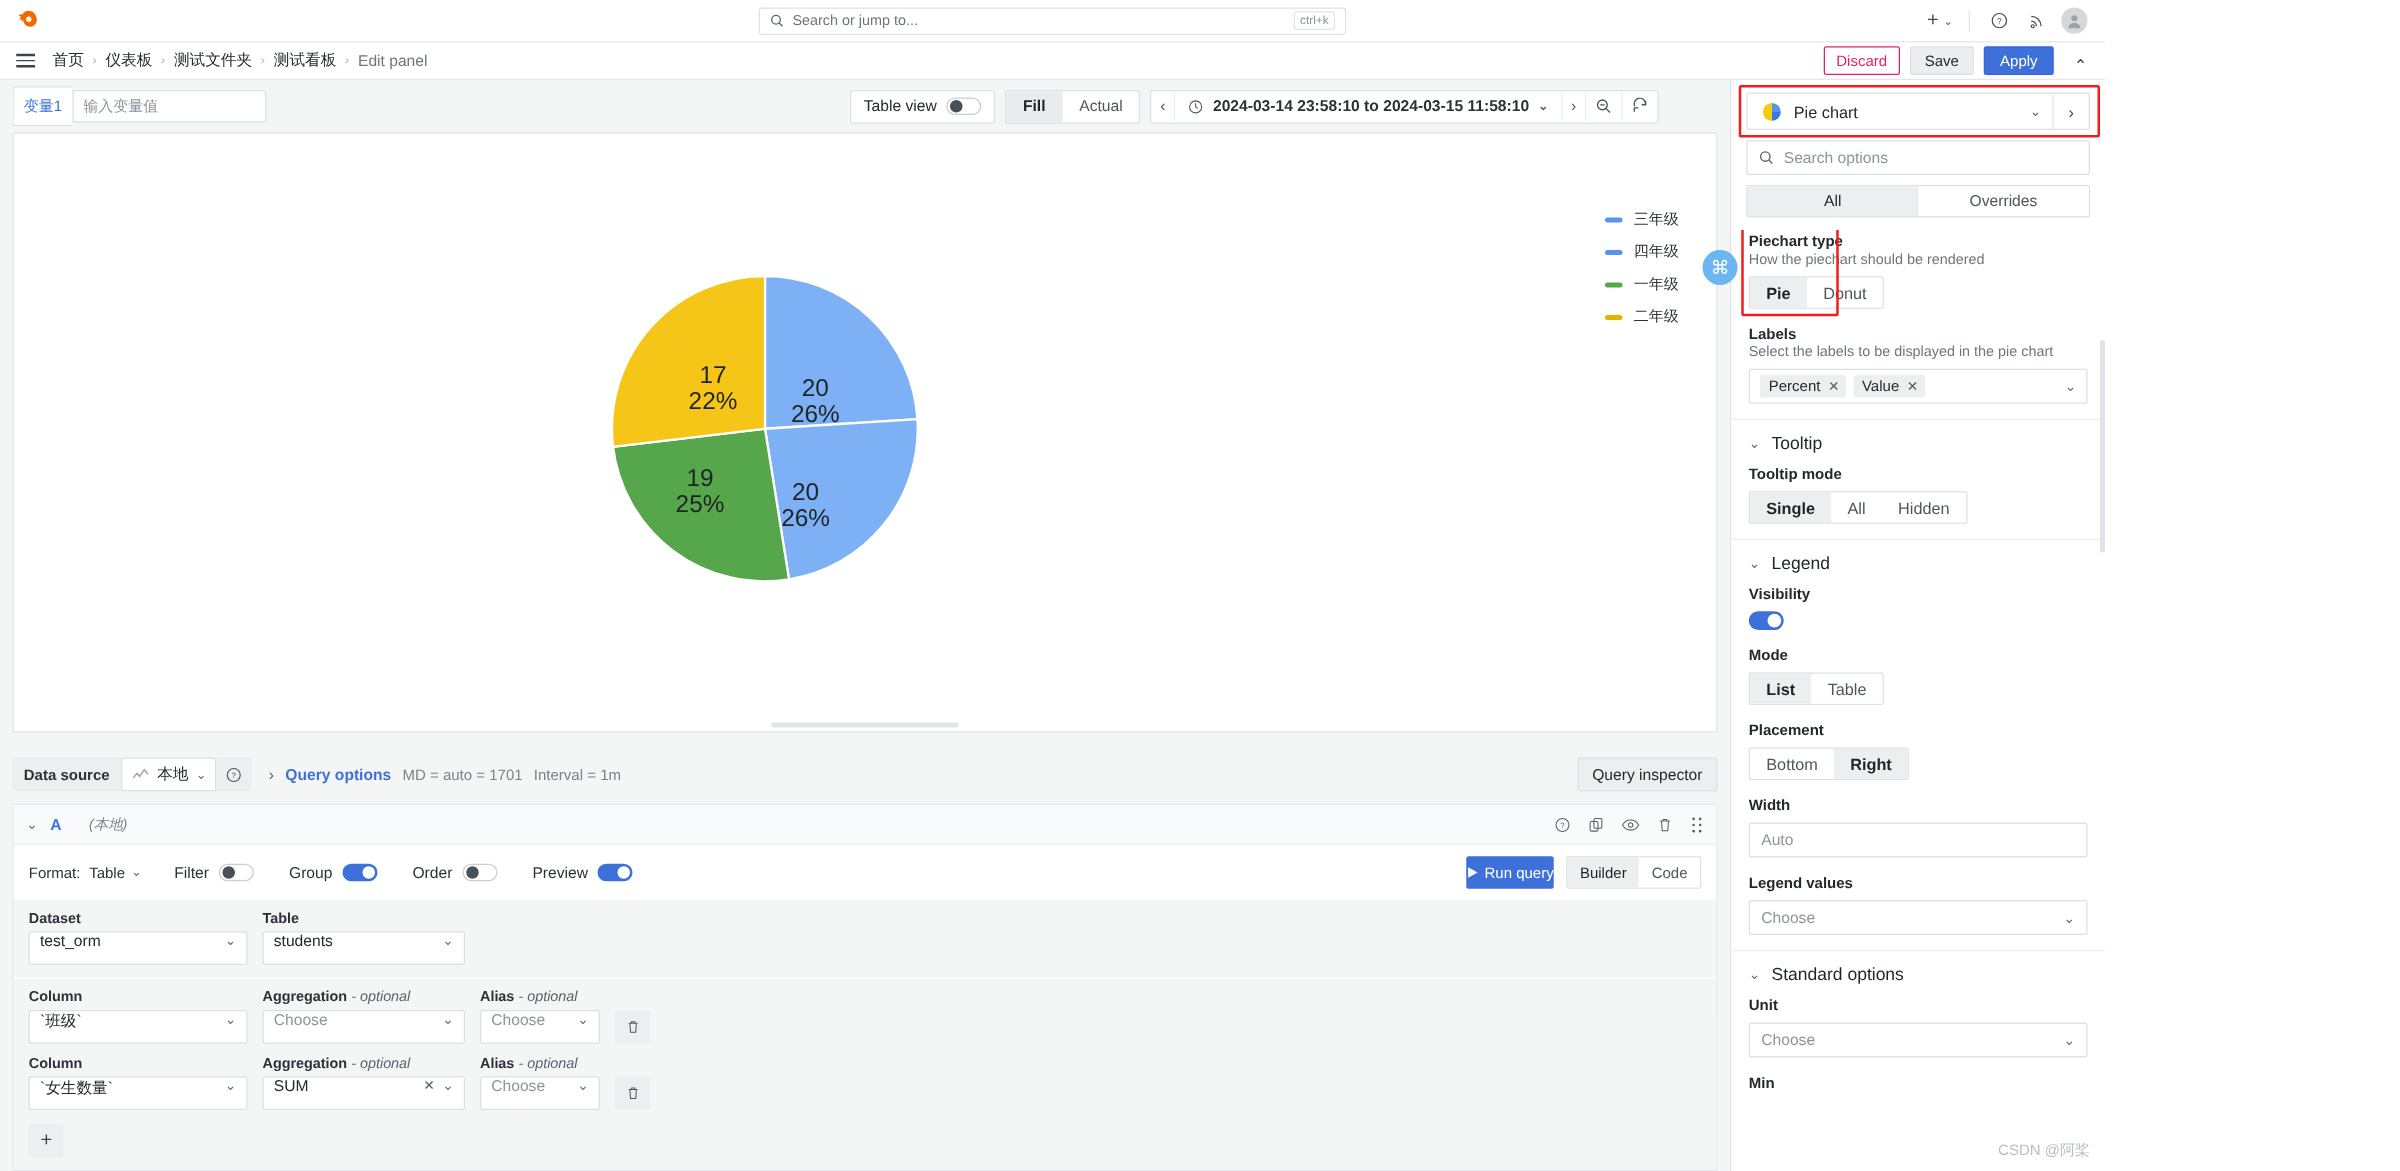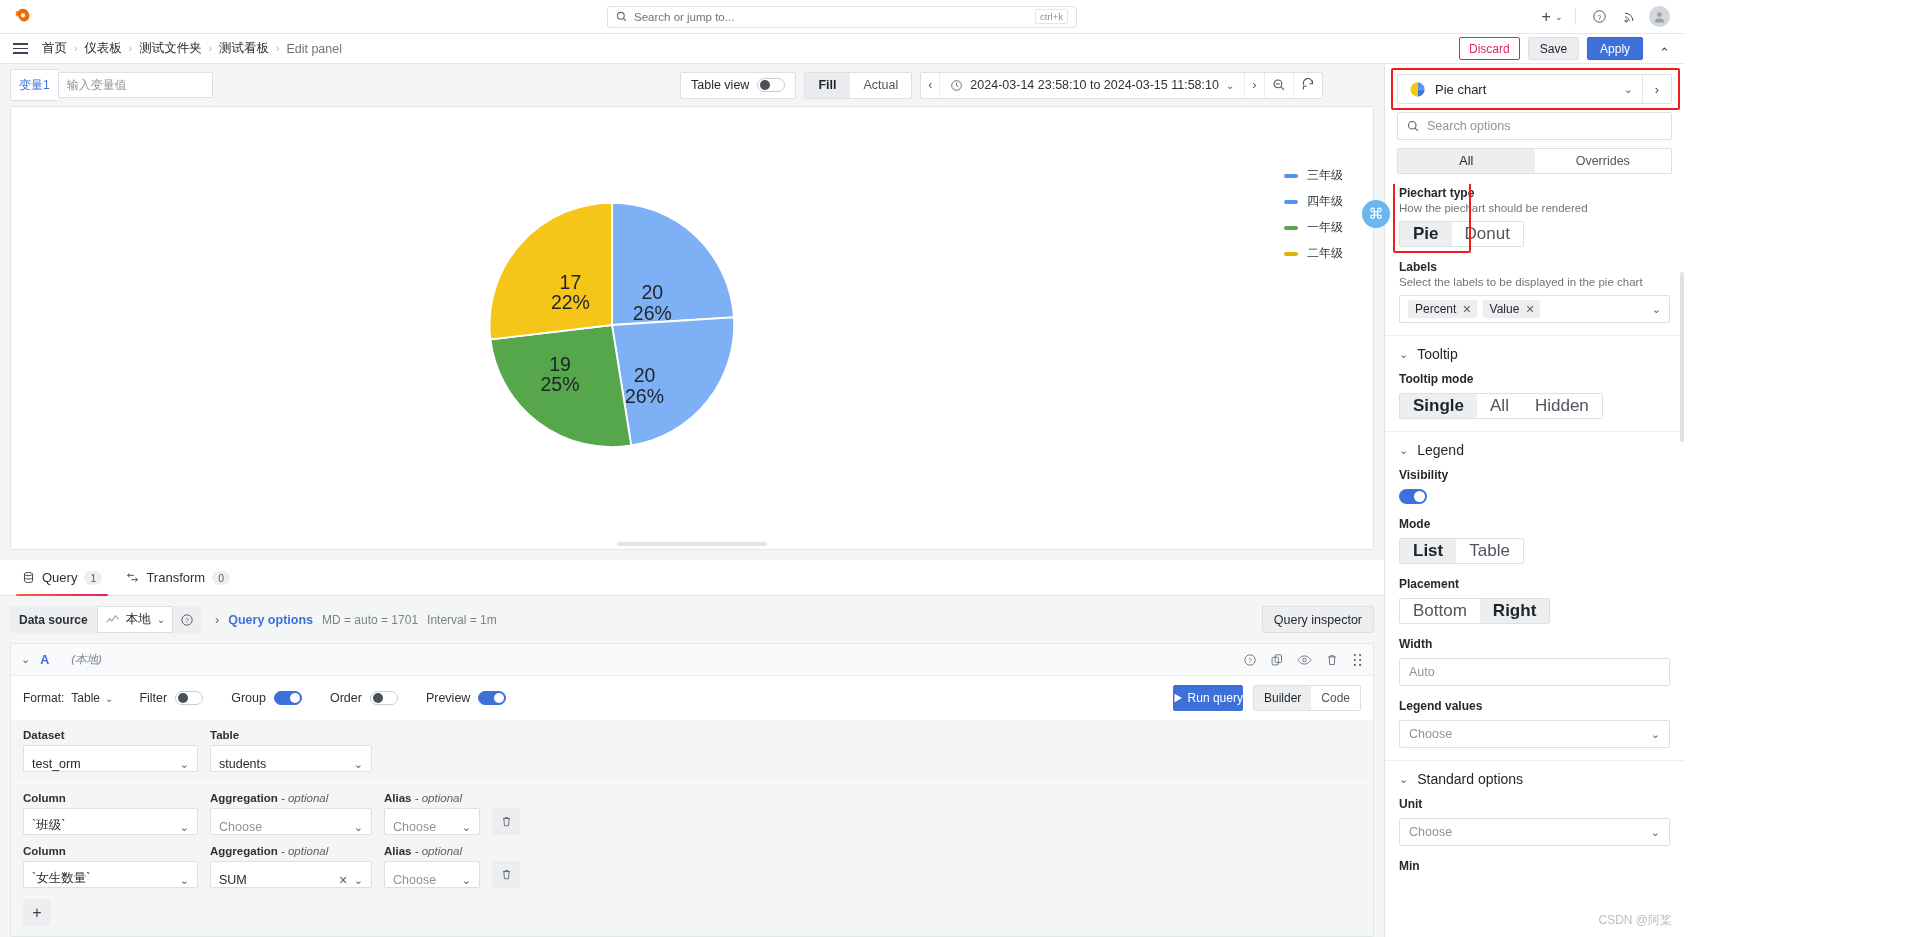--- a/index.html
+++ b/index.html
@@ -104,21 +104,21 @@
   .switch.on i { left: 15px; background: #fff; }
 
   .seg { display:flex; height: 27px; border:1px solid #dcdfe3; border-radius:2px; background:#fff; overflow:hidden; }
   .seg > div { display:flex; align-items:center; padding: 0 13px; font-size:12.5px; color:#4f565e; cursor:pointer; border-right:1px solid #eceef0;}
   .seg > div:last-child { border-right:none; }
   .seg > div.active { background:#e9ebee; color:#1f2428; font-weight:bold; }
 
   .timegrp { display:flex; height: 27px; border:1px solid #dcdfe3; border-radius:2px; background:#fff; align-items:stretch; }
   .timegrp .tg { display:flex; align-items:center; justify-content:center; padding: 0 7px; font-size:12.5px; color:#4f565e; cursor:pointer; border-right:1px solid #eceef0; }
   .timegrp .tg:last-child { border-right:none; }
-  .timegrp .tg.range { gap:7px; padding: 0 10px; color:#2c3136; }
+  .timegrp .tg.range { gap:7px; padding: 0 10px; color:#2c3136;font-weight:bold; }
 
   
   .panelwrap { flex:1; padding: 0 10px 10px 10px; min-height:0; display:flex; flex-direction:column;}
   .panel {
     background:#fff; border:1px solid #e1e4e8; border-radius:2px;
     flex:1; min-height:0; display:flex; flex-direction:column; position:relative;
   }
   .panel-title { font-size: 12.5px; padding: 7px 10px 0 10px; color:#24292e; }
   .panel-body { flex:1; display:flex; align-items:center; justify-content:center; position:relative; min-height:0;}
   .legend { position:absolute; right: 30px; top: 60px; display:flex; flex-direction:column; gap: 9px; }
@@ -167,21 +167,21 @@
   .bcseg > div.active { background:#eceef0; color:#1f2428; }
 
   .fieldband { background:#f4f5f5; padding: 9px 12px 10px 12px; }
   .fieldband + .fieldband { border-top: 1px solid #fff; }
   .frow { display:flex; gap: 12px; align-items:flex-end;}
   .fgroup { display:flex; flex-direction:column; gap:4px; }
   .flabel { font-size:11.5px; color:#2c3136; font-weight:bold; }
   .flabel em { font-weight:normal; color:#5a6169; font-style:italic;}
   .fsel2 {
     height: 27px; border:1px solid #dcdfe3; background:#fff; border-radius:2px;
-    display:flex; align-items:flex-end; padding: 0 8px; font-size:12.5px; color:#24292e; cursor:pointer;
+    display:flex; align-items:flex-start; padding: 0 8px; font-size:12.5px; color:#24292e; cursor:pointer;
   }
   .fsel2 .ph { color:#8c949c; }
   .fsel2 .cv { margin-left:auto; display:flex; align-items:center; gap:6px; color:#5a6169; font-size:11px;}
   .w175 { width: 175px; } .w162 { width: 162px; } .w96 { width: 96px; }
   .trash { width:28px; height:27px; background:#eceef0; border-radius:2px; display:flex; align-items:center; justify-content:center; color:#4f565e; cursor:pointer;}
   .plusbtn { width:28px; height:27px; background:#eceef0; border-radius:2px; display:flex; align-items:center; justify-content:center; color:#3d4450; font-size:16px; cursor:pointer; margin-top:11px;}
 
   
   .rightpane {
     width: 300px; flex: 0 0 300px; background:#fff; border-left:1px solid #e1e4e8;
@@ -208,21 +208,21 @@
   .optscroll { flex:1; overflow:hidden; position:relative;}
   .optsection { border-top:1px solid #eceef0; padding: 10px 14px 12px 14px;}
   .optsection.first { border-top:none; padding-top: 2px;}
   .sec-head { display:flex; align-items:center; gap:9px; font-size:14px; color:#1f2428; margin-bottom: 10px; cursor:pointer;}
   .sec-head .sc { color:#5a6169; font-size:11px;}
   .opt-label { font-size:12px; font-weight:bold; color:#24292e; }
   .opt-desc { font-size:11.5px; color:#6d757d; margin-top: 2px;}
   .opt-blk { margin-bottom: 13px; position:relative;}
   .opt-blk:last-child { margin-bottom: 0; }
   .mini-seg { display:inline-flex; height:26px; border:1px solid #dcdfe3; border-radius:2px; overflow:hidden; margin-top:7px;}
-  .mini-seg > div { display:flex; align-items:center; padding: 0 13px; font-size:17px; color:#4f565e; background:#fff; cursor:pointer;}
+  .mini-seg > div { display:flex; align-items:center; padding: 0 13px; font-size:13px; color:#4f565e; background:#fff; cursor:pointer;}
   .mini-seg > div.active { background:#eceef0; color:#1f2428; font-weight:bold;}
   .multisel {
     margin-top:7px; min-height:28px; border:1px solid #dcdfe3; border-radius:2px;
     display:flex; align-items:center; gap:6px; padding: 0 8px;
   }
   .chip { background:#eceef0; border-radius:2px; font-size:12px; padding: 2px 5px 2px 7px; display:flex; align-items:center; gap:6px; color:#24292e;}
   .chip .x { color:#5a6169; cursor:pointer; font-size:11px;}
   .multisel .mcaret { margin-left:auto; color:#5a6169; font-size:11px;}
   .plain-input {
     margin-top:7px; height:28px; border:1px solid #dcdfe3; border-radius:2px; width:100%;
@@ -413,38 +413,20 @@
                 <span class="legend-dash" style="background:#e0b400"></span>
                 <span>二年级</span>
               </div>
             </div>
             <div class="resize-handle"></div>
           </div>
         </div>
       </div>
 
       <div class="queryarea">
-        <div class="qtabs">
-          <div class="qtab active">
-            <svg width="13" height="13" viewBox="0 0 18 18">
-                <ellipse cx="9" cy="4.2" rx="5.6" ry="2.2" fill="none" stroke="#2c3136" stroke-width="1.2"></ellipse>
-                <path d="M3.4 4.2v9.6c0 1.2 2.5 2.2 5.6 2.2s5.6-1 5.6-2.2V4.2" fill="none" stroke="#2c3136" stroke-width="1.2"></path>
-                <path d="M3.4 9c0 1.2 2.5 2.2 5.6 2.2s5.6-1 5.6-2.2" fill="none" stroke="#2c3136" stroke-width="1.2"></path>
-              </svg>
-            <span>Query</span>
-            <span class="qbadge">1</span>
-          </div>
-          <div class="qtab">
-            <svg width="13" height="13" viewBox="0 0 18 18">
-                <path d="M5 3.2L2.2 6 5 8.8M2.2 6h8.6M13 9.2L15.8 12 13 14.8M15.8 12H7.2" fill="none" stroke="#2c3136" stroke-width="1.2"></path>
-              </svg>
-            <span>Transform</span>
-            <span class="qbadge">0</span>
-          </div>
-        </div>
 
         <div class="qsource">
           <div class="ds-label">Data source</div>
           <div class="ds-select">
             <svg width="15" height="11" viewBox="0 0 20 14">
                 <path d="M2 11 L6 6 L9 9 L14 2 L18 7" fill="none" stroke="#9aa6b4" stroke-width="1.6"></path>
               </svg>
             <span>本地</span>
             <span style="color:#5a6169;font-size:10px;">⌄</span>
           </div>

